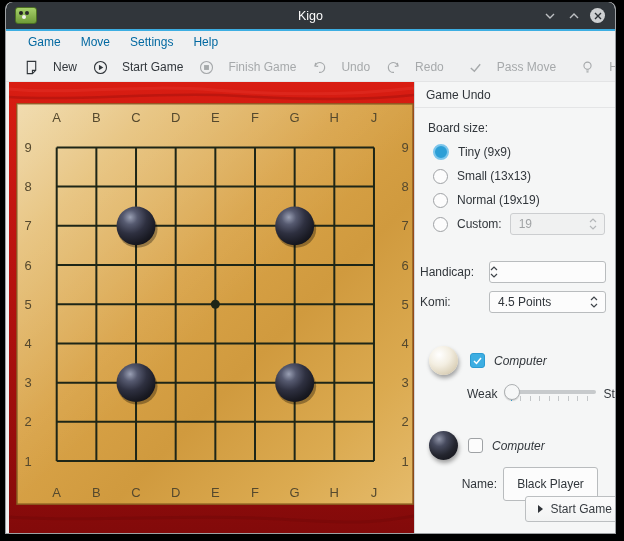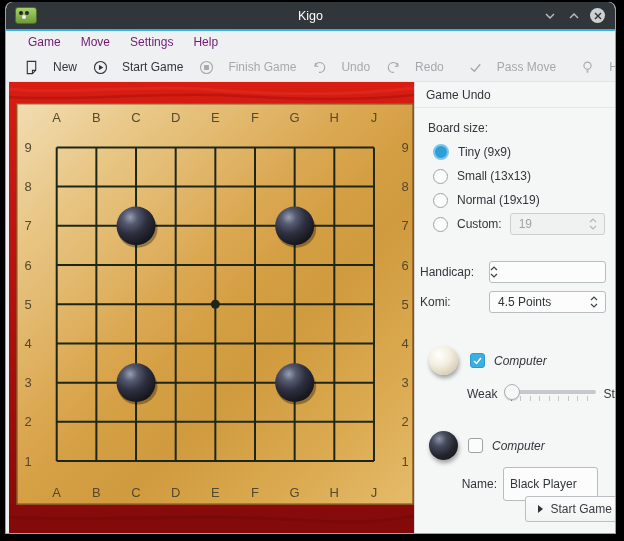--- a/index.html
+++ b/index.html
@@ -18,21 +18,21 @@
   .app-icon i.b2{left:9px;top:3px;background:#2b2b2b;}
   .app-icon i.w1{left:6px;top:7px;background:#f2f2ee;}
   .win-title{position:absolute;left:0;right:0;text-align:center;color:#fcfcfc;font-size:12.5px;}
   .win-btns{margin-left:auto;display:flex;align-items:center;gap:8px;padding-right:10px;z-index:2;}
   .win-btn{width:16px;height:16px;display:flex;align-items:center;justify-content:center;color:#bdc0c3;}
   .close-btn{width:15px;height:15px;border-radius:50%;background:#ced0d2;display:flex;
              align-items:center;justify-content:center;color:#2c3136;}
   .accent-line{height:2px;background:#3daee2;flex:0 0 auto;}
   
   .menubar{height:22px;display:flex;align-items:center;padding-left:12px;flex:0 0 auto;}
-  .menu-item{padding:3px 10px;color:#701a75;}
+  .menu-item{padding:3px 10px;color:#0369a1;}
   .toolbar{height:28px;display:flex;align-items:center;padding-left:10px;flex:0 0 auto;
            border-bottom:1px solid #e3e4e5;}
   .tool-btn{display:flex;align-items:center;gap:14px;padding:3px 8px;color:#31363b;white-space:nowrap;}
   .tool-btn.disabled{color:#a6a9ab;}
   .tool-btn svg{display:block;}
   .tb-sep{width:1px;height:18px;background:#d4d6d7;margin:0 4px;}
   
   .content{flex:1;display:flex;min-height:0;}
   .board-wrap{flex:0 0 auto;padding-left:3px;}
   .board-wrap svg{display:block;}
@@ -72,21 +72,21 @@
   .slider{position:relative;width:92px;margin:0 7px;height:22px;}
   .slider .track{position:absolute;left:0;right:0;top:7px;height:4px;background:#c7cacc;border-radius:2px;}
   .slider .ticks{position:absolute;left:7px;right:0;top:13px;height:5px;
      background:repeating-linear-gradient(90deg,#c3c6c8 0 1px,transparent 1px 9.5px);}
   .slider .tick-blue{position:absolute;left:7px;top:13px;width:1px;height:5px;background:#3daee2;}
   .slider .handle{position:absolute;left:0;top:1px;width:14px;height:14px;border-radius:50%;
      background:#f6f7f7;border:1px solid #aeb1b3;box-shadow:0 1px 1px rgba(0,0,0,.15);}
   .name-row{display:flex;align-items:center;margin:7px 0 0 5px;}
   .name-label{width:77px;text-align:right;flex:0 0 auto;}
   .name-input{margin-left:6px;width:95px;height:32px;box-sizing:border-box;background:#fcfcfc;
-     border:1px solid #b9bcbe;border-radius:3px;padding:16px 6px;font:inherit;color:#31363b;}
+     border:1px solid #b9bcbe;border-radius:3px;padding:16px 6px;font:inherit;color:#31363b;text-align:center;}
   .start-btn{position:absolute;right:14px;bottom:11px;height:24px;display:flex;align-items:center;
      gap:7px;padding:0 12px;background:linear-gradient(#fbfbfb,#f2f3f3);border:1px solid #bcbfc1;
      border-radius:3px;color:#363b40;}
   .play-tri{width:0;height:0;border-left:5px solid #2f3338;border-top:4px solid transparent;
      border-bottom:4px solid transparent;}
 </style>
 </head>
 <body>
 
 <div class="window">

